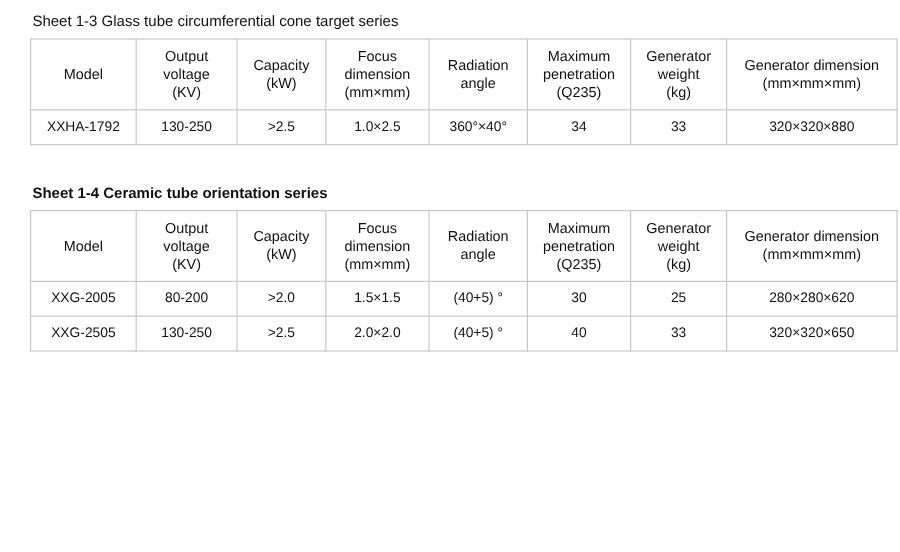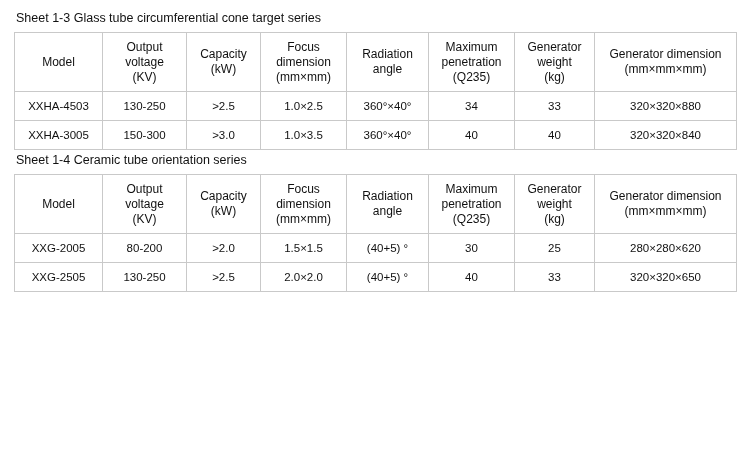--- a/index.html
+++ b/index.html
@@ -11,31 +11,32 @@
     width: 750px;
     height: 460px;
     font-family: "Liberation Sans", sans-serif;
     color: #111111;
     overflow: hidden;
   }
   .page {
     width: 750px;
     height: 340px;
     box-sizing: border-box;
-    padding: 8px 14px 0 14px;
+    padding: 8px 14px 0 25px;
   }
   .sheet-title {
     font-size: 12.5px;
     color: #111111;
     margin: 2px 0 6px 2px;
     line-height: 16px;
     white-space: nowrap;
   }
   .sheet-title.second {
-    margin-top: 2px;
+    margin-top: 32px;
+    font-weight: bold;
   }
   table.spec {
     border-collapse: collapse;
     width: 722px;
     table-layout: fixed;
     background: #ffffff;
   }
   table.spec td, table.spec th {
     border: 1px solid #c9c9c9;
     text-align: center;
@@ -121,38 +122,28 @@
           <span class="hdr-line">(kg)</span>
         </td>
         <td>
           <span class="hdr-line">Generator dimension</span>
           <span class="hdr-line">(mm×mm×mm)</span>
         </td>
       </tr>
     </thead>
     <tbody>
       <tr>
-        <td class="model-cell">XXHA-4503</td>
+        <td class="model-cell">XXHA-1792</td>
         <td>130-250</td>
         <td>&gt;2.5</td>
         <td>1.0×2.5</td>
         <td>360°×40°</td>
         <td>34</td>
         <td>33</td>
         <td>320×320×880</td>
-      </tr>
-      <tr>
-        <td class="model-cell">XXHA-3005</td>
-        <td>150-300</td>
-        <td>&gt;3.0</td>
-        <td>1.0×3.5</td>
-        <td>360°×40°</td>
-        <td>40</td>
-        <td>40</td>
-        <td>320×320×840</td>
       </tr>
     </tbody>
   </table>
 
   <div class="sheet-title second">Sheet 1-4 Ceramic tube orientation series</div>
 
   <table class="spec">
     <colgroup>
       <col class="c0">
         <col class="c1">

